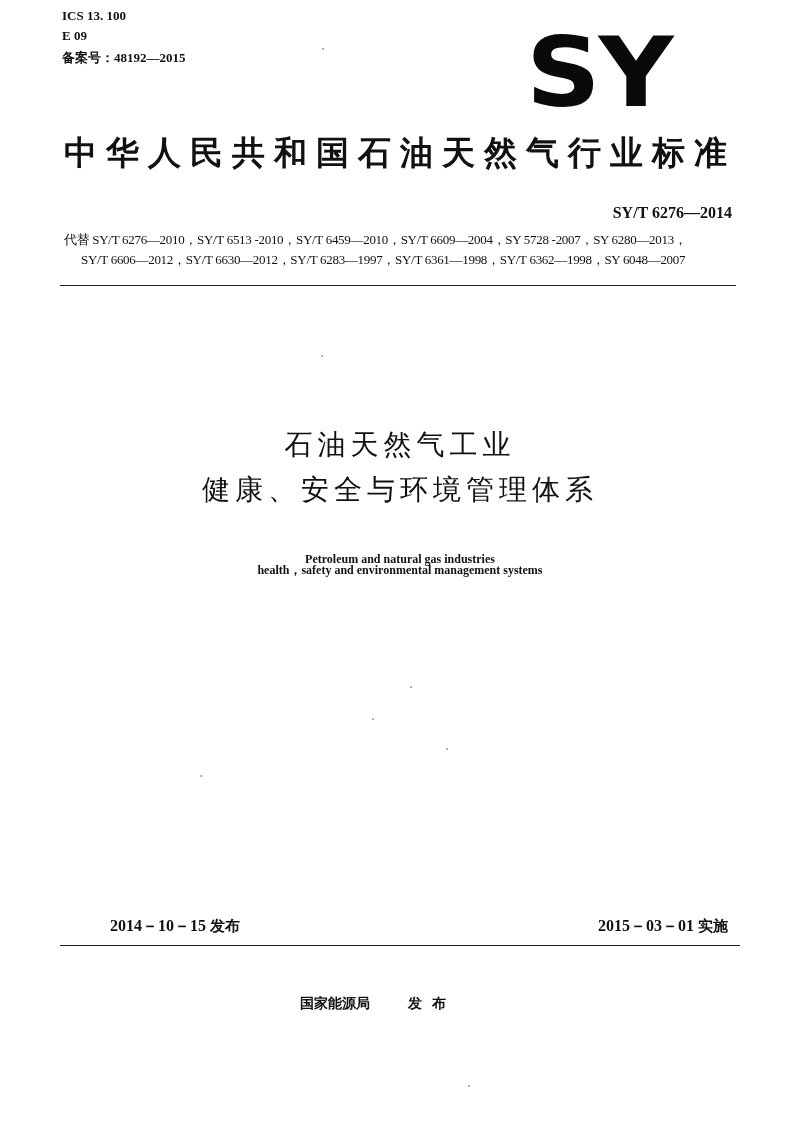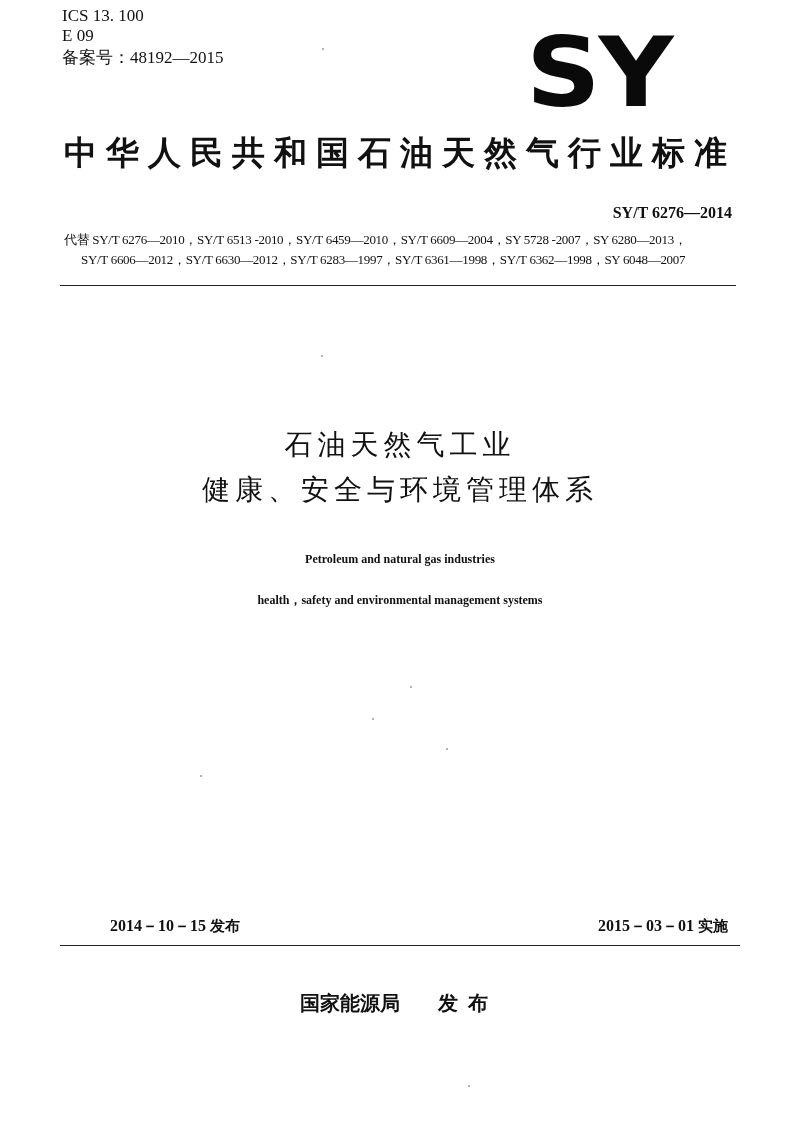--- a/index.html
+++ b/index.html
@@ -12,22 +12,22 @@
       height: 1131px;
       position: relative;
       overflow: hidden;
       color: #111111;
       font-family: "DejaVu Serif", "Liberation Serif", serif;
     }
     .abs { position: absolute; }
 
     .meta-line {
       font-family: "Liberation Serif", "DejaVu Serif", serif;
-      font-weight: normal;
-      font-size: 17px;
+      font-weight: bold;
+      font-size: 13px;
       line-height: 20px;
       white-space: nowrap;
     }
 
     .logo {
       left: 526px;
       top: 30px;
       width: 142px;
       height: 86px;
       font-family: "DejaVu Sans", "Liberation Sans", sans-serif;
@@ -97,21 +97,21 @@
       left: 100px;
       width: 600px;
       text-align: center;
       font-family: "Liberation Serif", "DejaVu Serif", serif;
       font-weight: bold;
       font-size: 12px;
       line-height: 22px;
       white-space: nowrap;
     }
     .en-title-1 { top: 548px; }
-    .en-title-2 { top: 589px; }
+    .en-title-2 { top: 559px; }
 
     .date {
       top: 915px;
       font-family: "Liberation Serif", "DejaVu Serif", serif;
       font-weight: bold;
       font-size: 16px;
       line-height: 22px;
       white-space: nowrap;
     }
     .date .cn {
@@ -121,21 +121,21 @@
       margin-left: 4px;
     }
     .date-issue { left: 62px; margin-left: 48px; }
     .date-impl { right: 72px; }
 
     .publisher {
       top: 990px;
       left: 300px;
       font-family: "DejaVu Sans", "Liberation Sans", sans-serif;
       font-weight: bold;
-      font-size: 20px;
+      font-size: 14px;
       line-height: 26px;
       white-space: nowrap;
     }
     .publisher .pub-action {
       margin-left: 38px;
       letter-spacing: 10px;
     }
 
     .speck {
       position: absolute;

